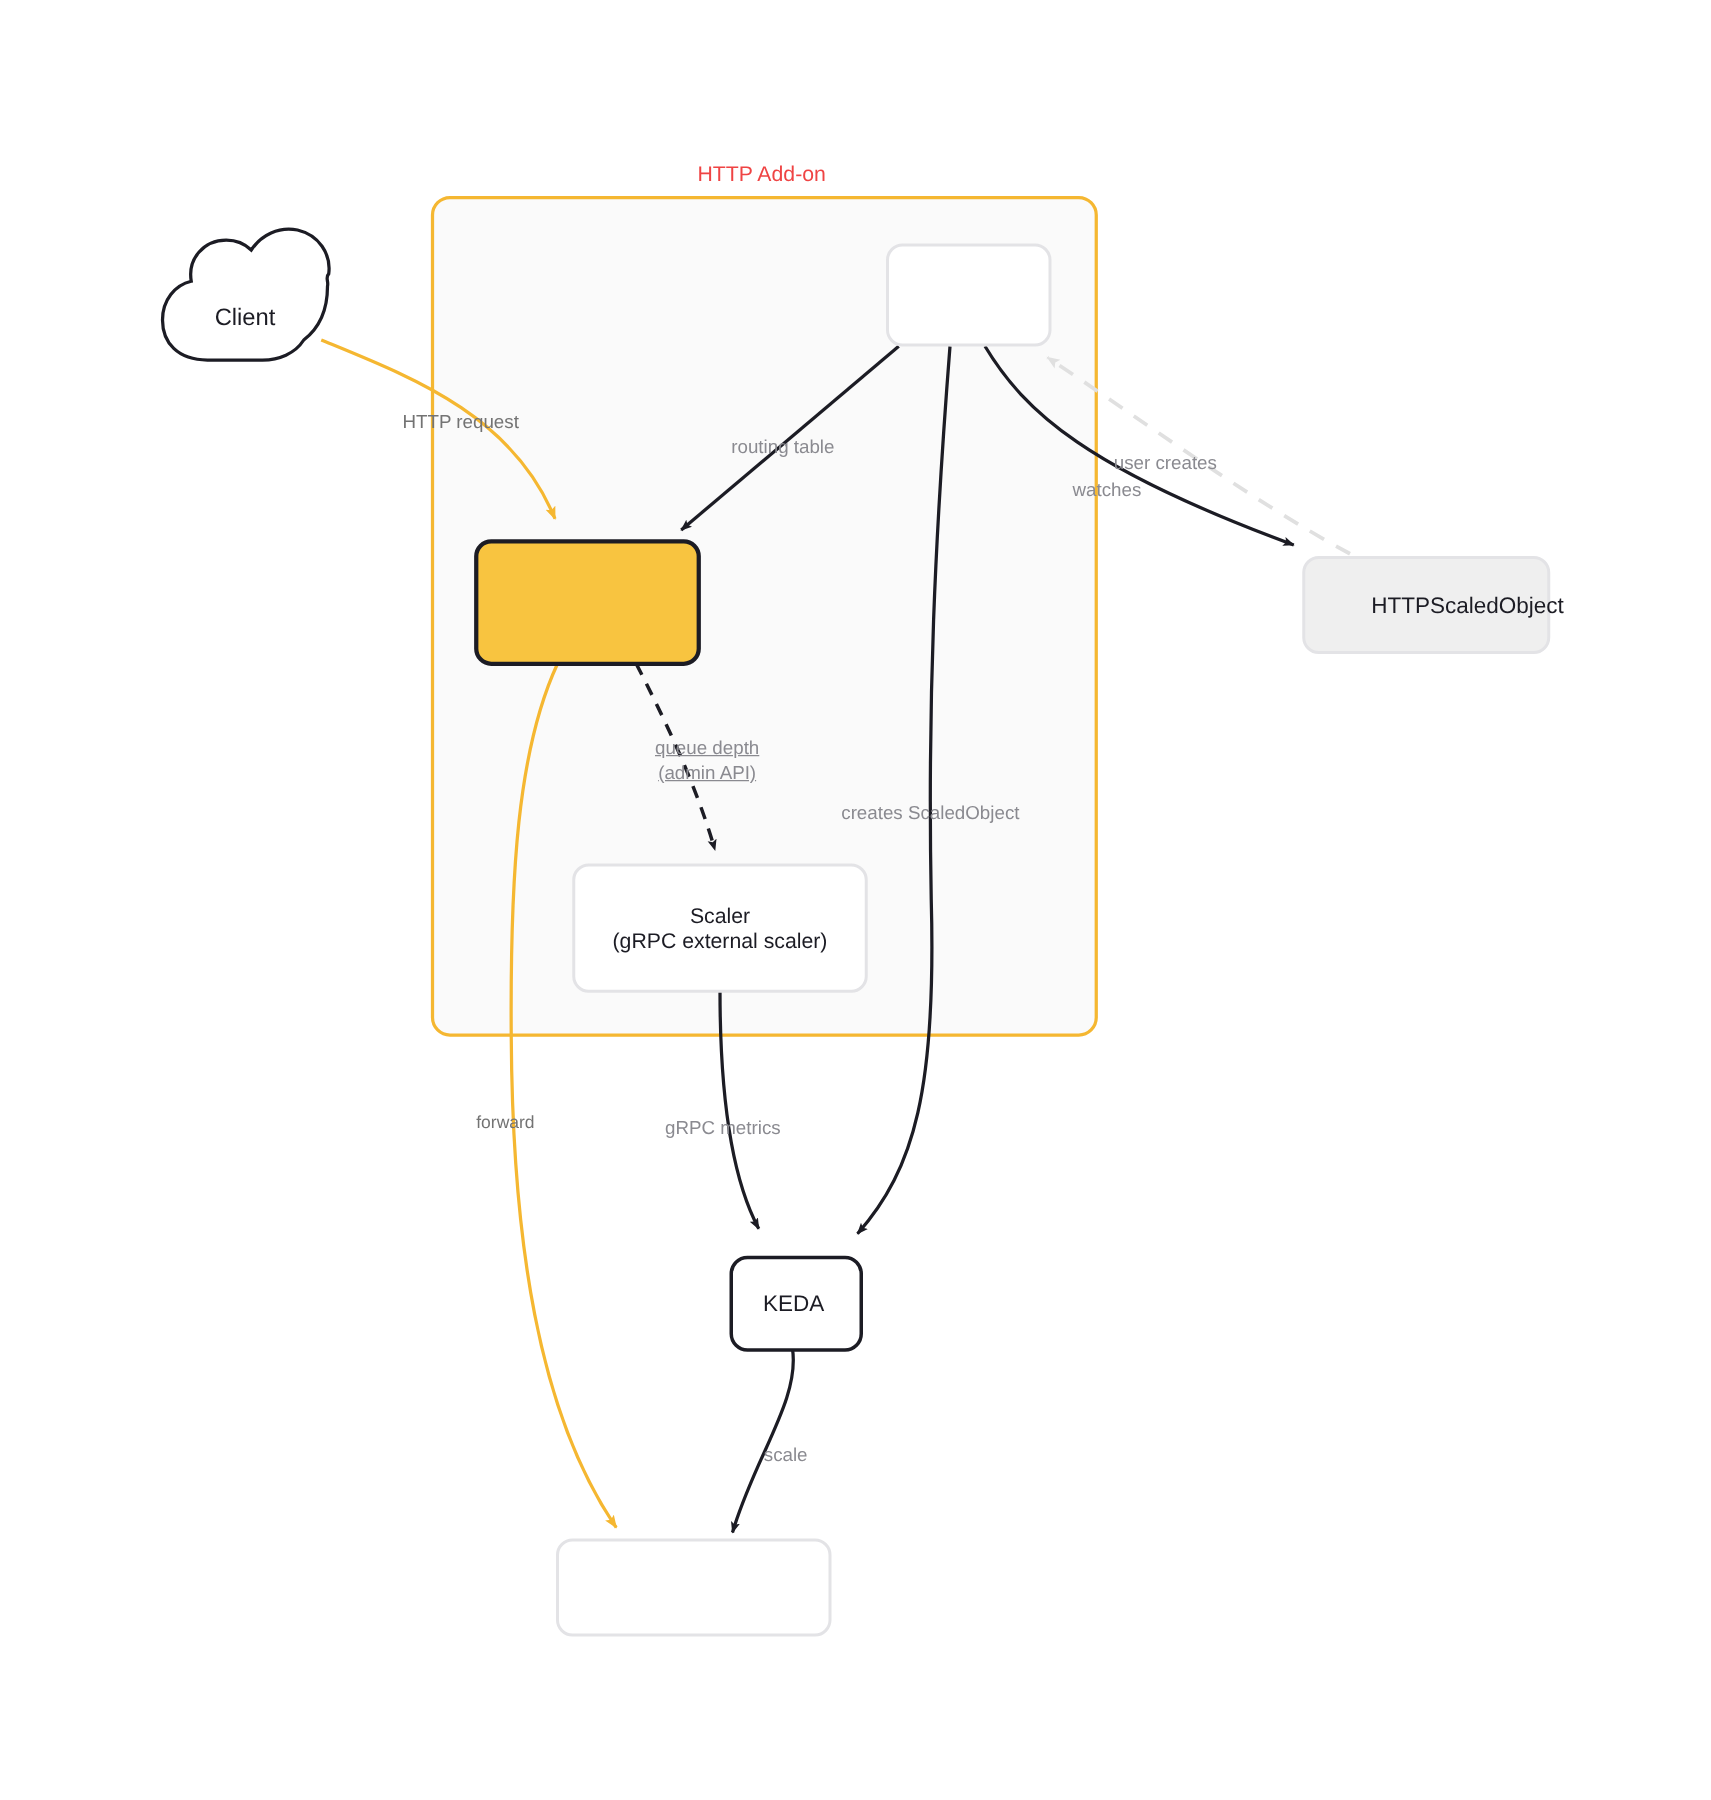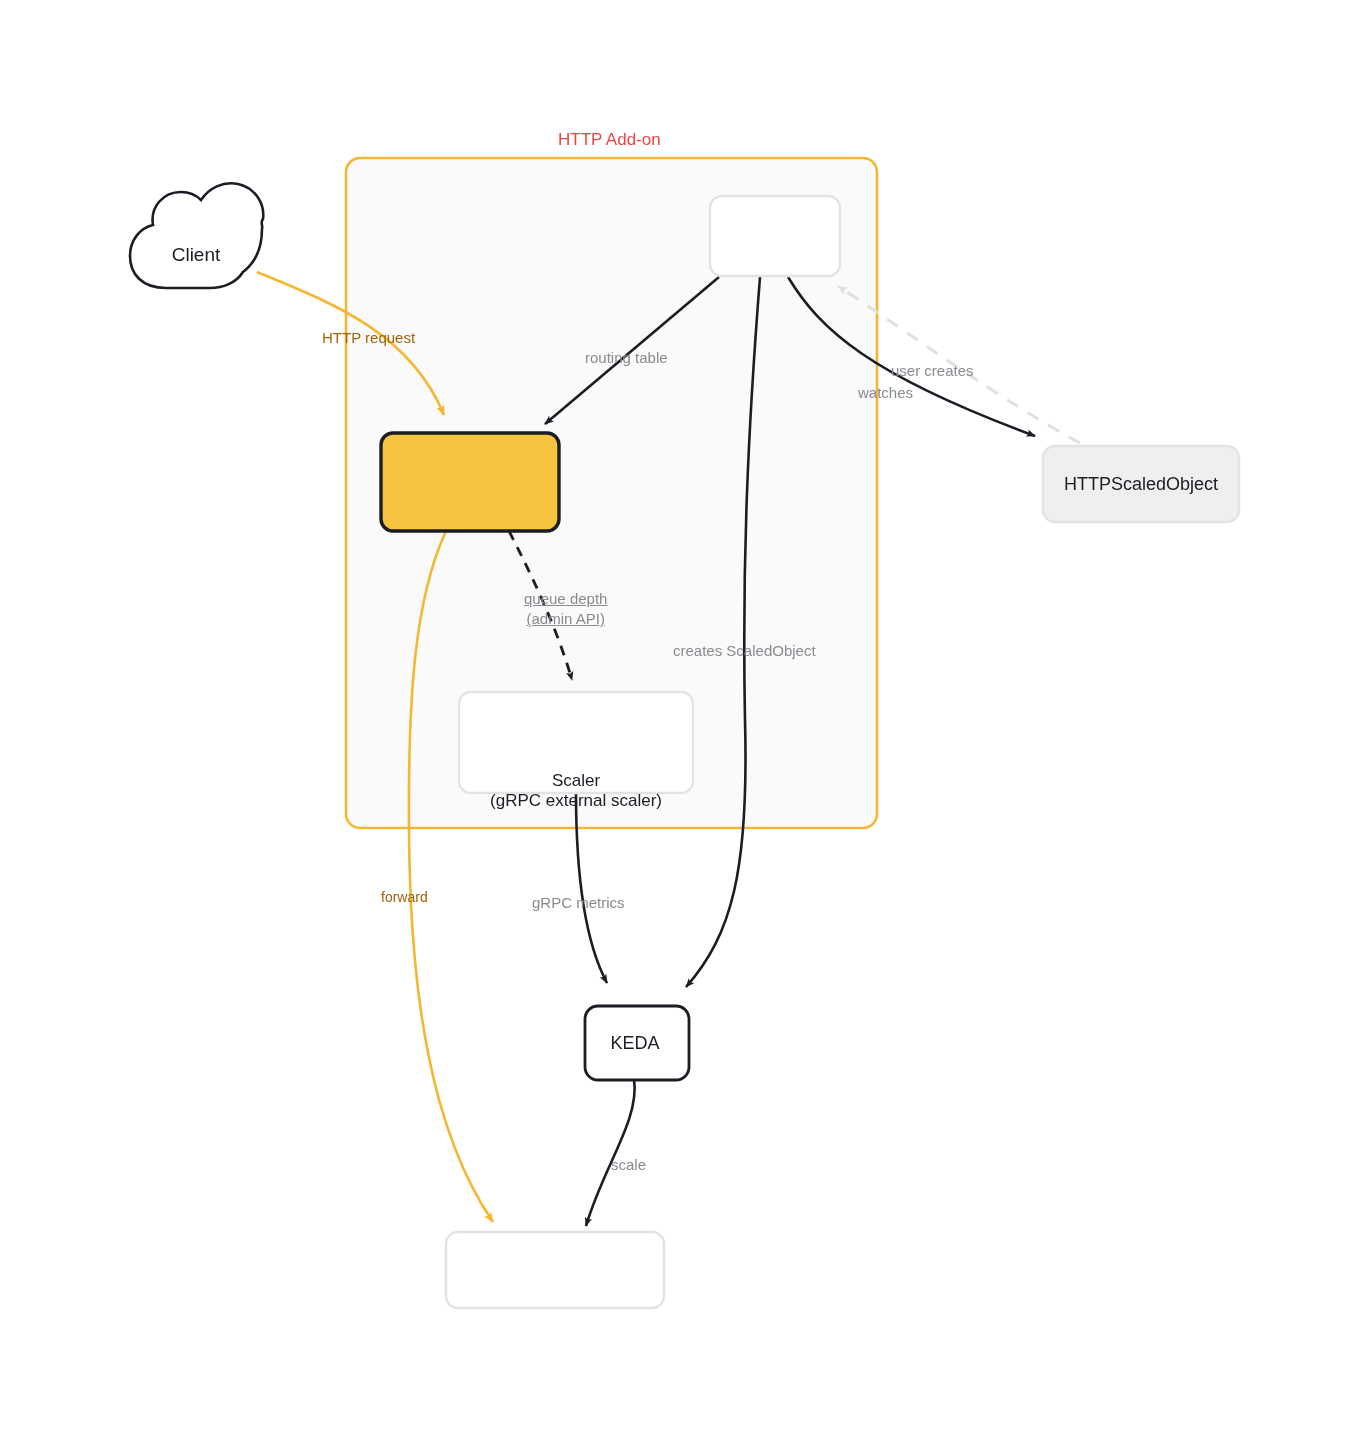--- a/index.html
+++ b/index.html
@@ -34,21 +34,21 @@
   }
   .edge-label {
     position: absolute;
     color: #8a8a90;
     font-size: 15px;
     white-space: nowrap;
     text-align: center;
     line-height: 1.35;
   }
   .edge-label.dark {
-    color: #a16207;
+    color: #737373;
   }
   .group-title {
     position: absolute;
     color: #ef4444;
     font-size: 17px;
     white-space: nowrap;
   }
   .nl-line { display: block; }
 </style>
 </head>
@@ -115,25 +115,25 @@
   </svg>
 
   <div class="group-title" style="left:558px; top:130px;">HTTP Add-on</div>
 
   <div class="node-label" style="left:130px; top:230px; width:132px; height:50px; font-size:19px;">
     <span class="nl-line">Client</span>
   </div>
 
 
 
-  <div class="node-label" style="left:1043px; top:446px; width:196px; height:76px; font-size:18px;">
+  <div class="node-label" style="left:1043px; top:446px; width:196px; height:76px; font-size:18px;padding-left:33px;">
     <span class="nl-line">HTTPScaledObject</span>
   </div>
 
-  <div class="node-label" style="left:459px; top:692px; width:234px; height:101px; font-size:17px;margin-top:48px;">
+  <div class="node-label" style="left:459px; top:692px; width:234px; height:101px; font-size:17px;">
     <span class="nl-line">Scaler</span>
     <span class="nl-line">(gRPC external scaler)</span>
   </div>
 
   <div class="node-label" style="left:585px; top:1006px; width:100px; height:74px; font-size:18px;border-radius:22px;">
     <span class="nl-line">KEDA</span>
   </div>
 
 
   <div class="edge-label dark" style="left:322px; top:328px;">HTTP request</div>

